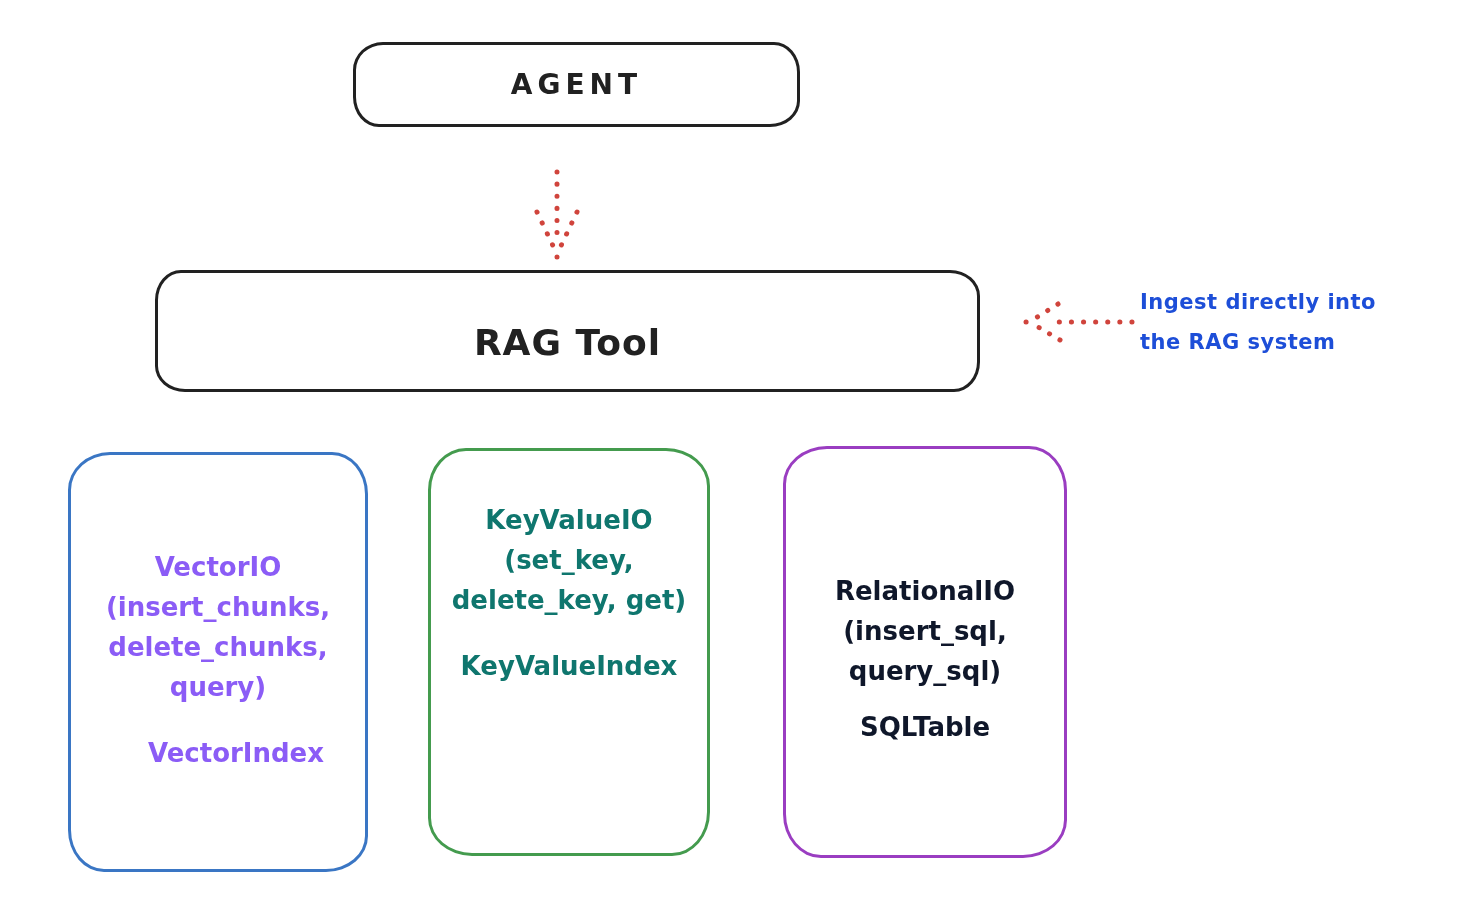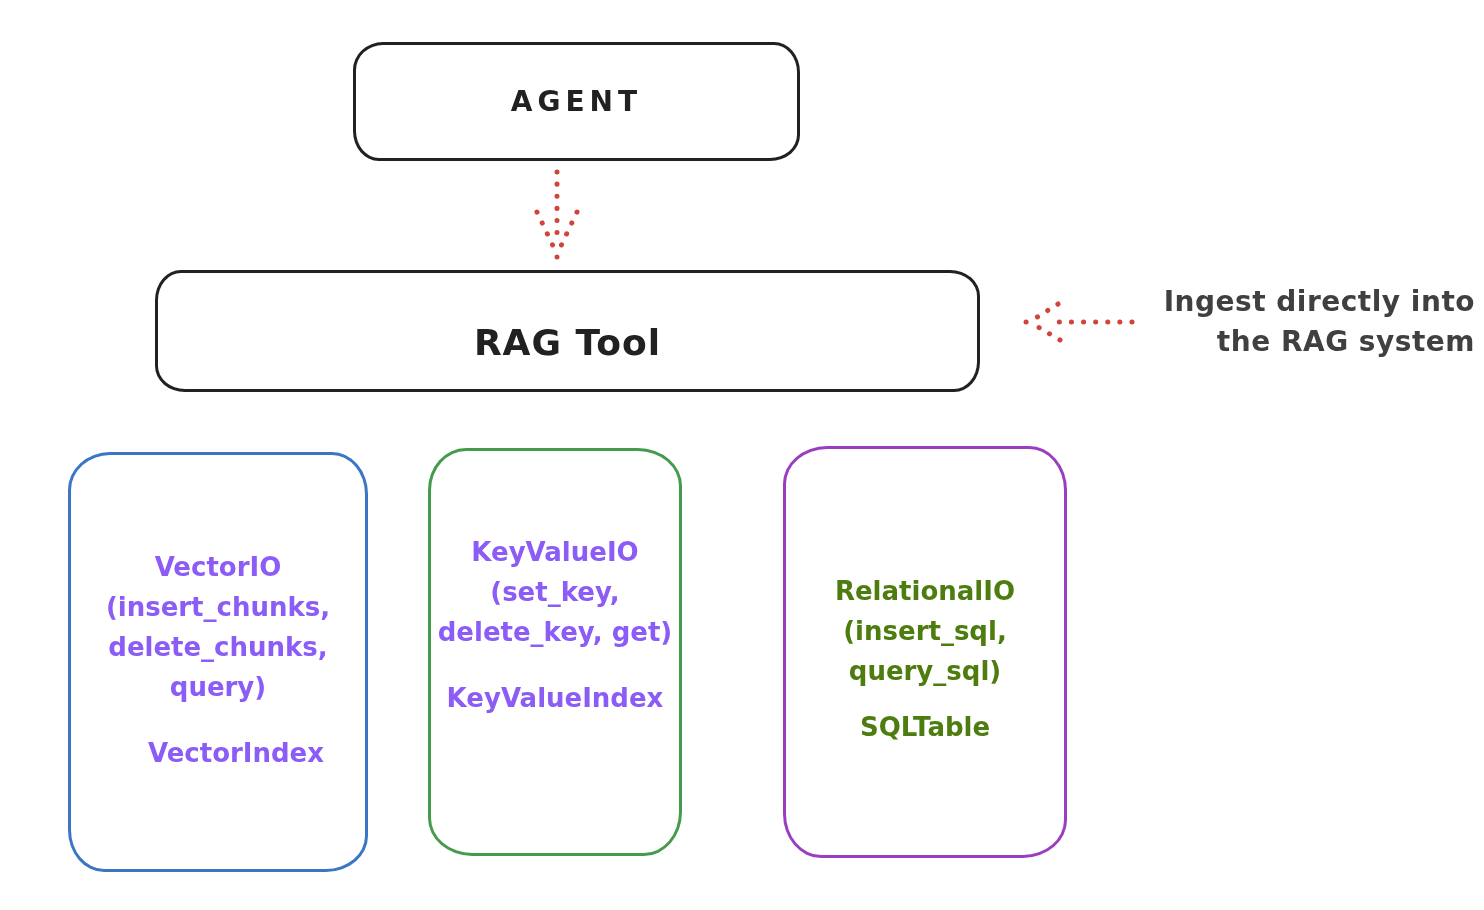--- a/index.html
+++ b/index.html
@@ -6,21 +6,21 @@
   .canvas{
     position:relative;width:1484px;height:910px;background:#ffffff;
     font-family:"DejaVu Sans", sans-serif;overflow:hidden;color:#212121;
   }
   .arrows{position:absolute;left:0;top:0;pointer-events:none;}
   .node{
     position:absolute;box-sizing:border-box;background:#ffffff;
     border:3.5px solid #212121;display:flex;align-items:center;justify-content:center;
   }
   .agent-box{
-    left:353px;top:42px;width:447px;height:119px;
+    left:353px;top:42px;width:447px;height:85px;
     border-radius:30px 26px 30px 26px / 28px 30px 26px 30px;
   }
   .agent-label{font-size:28px;font-weight:700;letter-spacing:5px;}
   .rag-box{
     left:155px;top:270px;width:825px;height:122px;
     border-radius:26px 30px 26px 30px / 30px 26px 30px 26px;
   }
   .rag-label{font-size:36px;font-weight:600;letter-spacing:1px;margin-top:23px;}
   .backend{
     position:absolute;box-sizing:border-box;background:#ffffff;
@@ -30,36 +30,36 @@
   .backend .line{font-size:26px;line-height:40px;white-space:nowrap;}
   .backend .index-label{font-size:26px;line-height:40px;white-space:nowrap;}
   .vector-box{
     left:68px;top:452px;width:300px;height:420px;
     border-color:#3a76c4;color:#8b5cf6;
     border-radius:42px 36px 42px 36px / 38px 42px 36px 42px;
     padding-top:92px;
   }
   .vector-box .index-label{margin-top:26px;padding-left:36px;}
   .keyvalue-box{
-    left:428px;top:448px;width:254px;height:408px;
-    border-color:#449b4e;color:#8b5cf6;
+    left:428px;top:448px;width:282px;height:408px;
+    border-color:#449b4e;color:#0f766e;
     border-radius:38px 44px 38px 44px / 42px 38px 44px 38px;
-    padding-top:81px;
+    padding-top:49px;
   }
   .keyvalue-box .index-label{margin-top:26px;}
   .relational-box{
     left:783px;top:446px;width:284px;height:412px;
-    border-color:#9a3dc1;color:#4d7c0f;
+    border-color:#9a3dc1;color:#0f172a;
     border-radius:44px 38px 44px 38px / 38px 44px 38px 44px;
     padding-top:122px;
   }
   .relational-box .index-label{margin-top:16px;}
   .annotation{
     position:absolute;left:1140px;top:282px;width:335px;
-    text-align:right;color:#404040;font-size:28px;font-weight:600;
+    text-align:left;color:#1d4ed8;font-size:21px;font-weight:600;
     line-height:40px;letter-spacing:0.5px;
   }
 </style>
 </head>
 <body>
 
 <div class="canvas">
 
   <svg class="arrows" width="1484" height="910" viewBox="0 0 1484 910">
     <g stroke="#d0443c" stroke-width="5" stroke-linecap="round" fill="none" stroke-dasharray="0.1 12">

